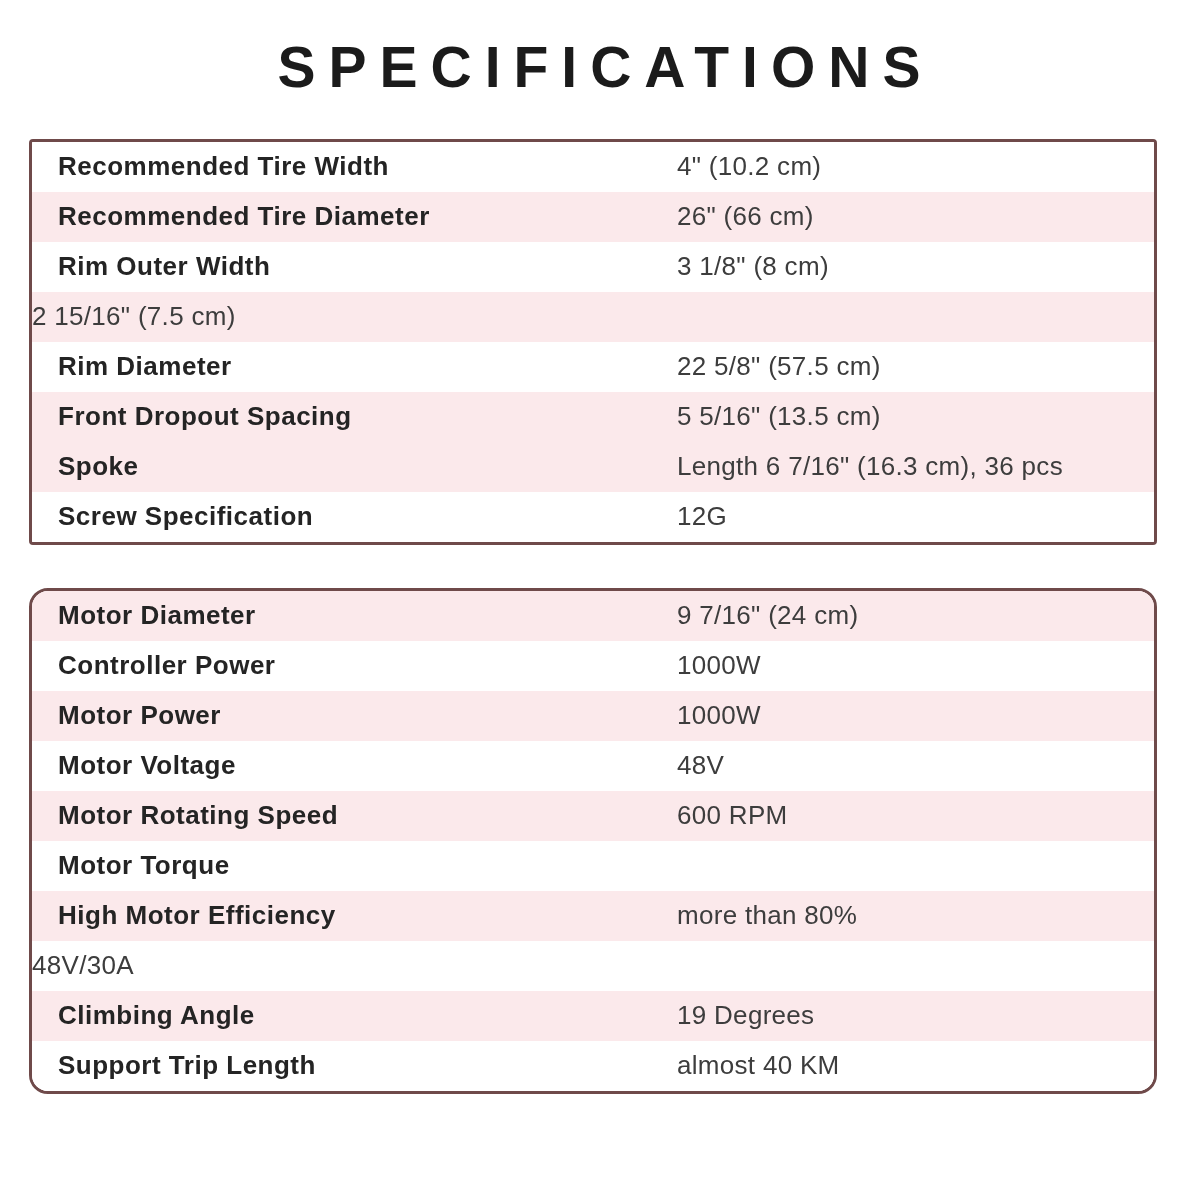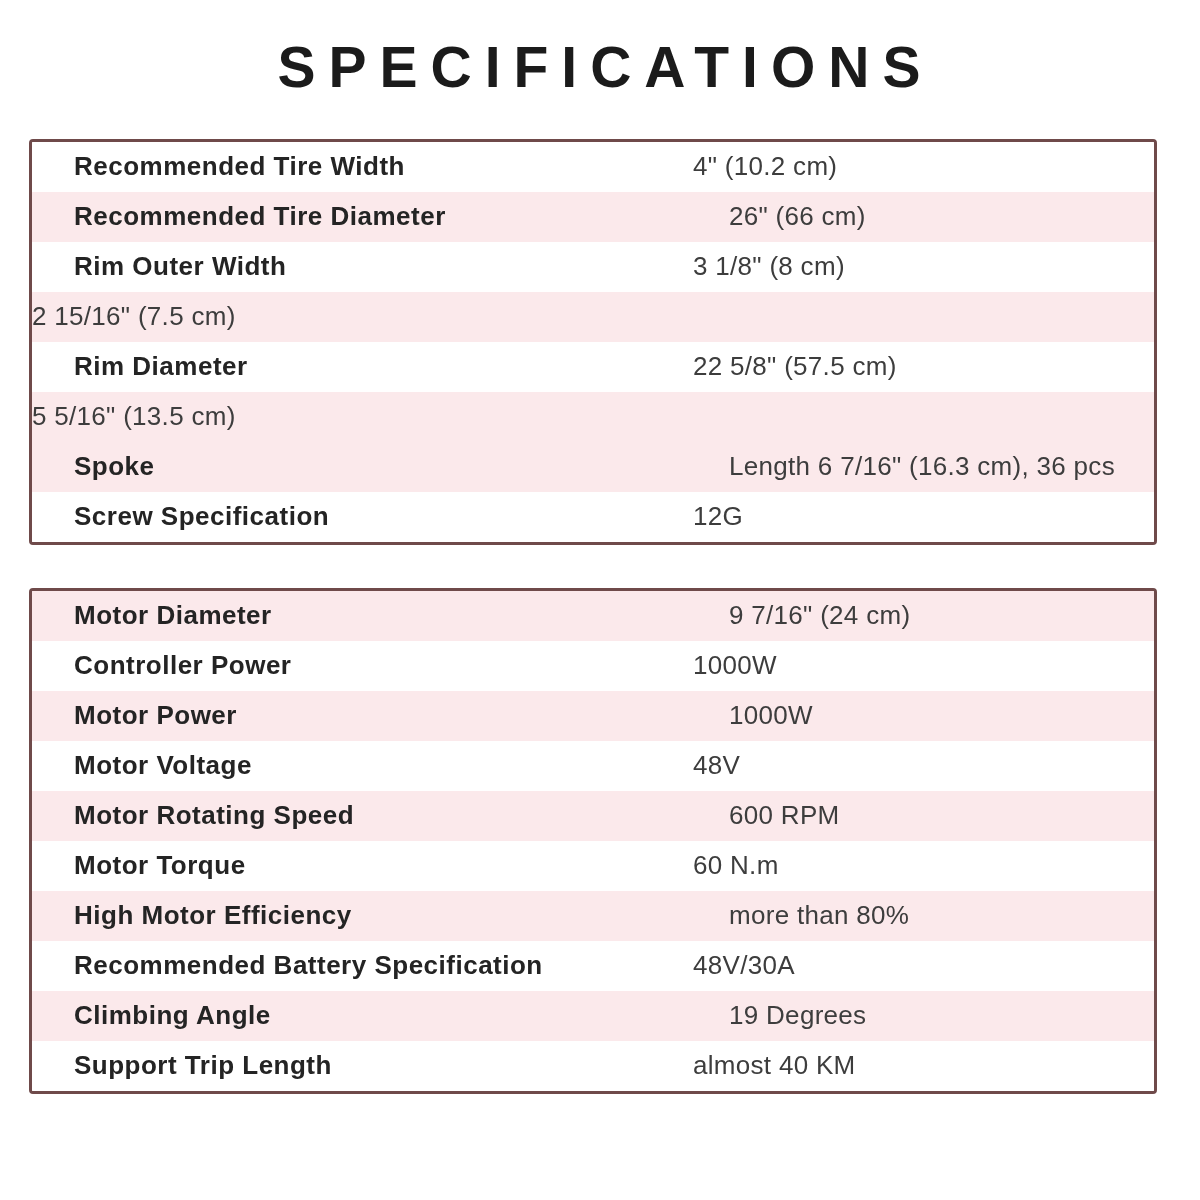--- a/index.html
+++ b/index.html
@@ -29,32 +29,33 @@
     border: 3px solid var(--table-border, #6f4a4a);
     border-radius: 4px;
     overflow: hidden;
     background: var(--row-plain, #ffffff);
   }
   .spec-table.first {
     margin-top: 40px;
   }
   .spec-table.second {
     margin-top: 43px;
+    border-radius: 19px;
   }
   .spec-row {
     display: flex;
     align-items: center;
     height: 50px;
     font-size: 26px;
   }
-  .spec-row.shaded { background: var(--row-shade, #fbe9eb); gap: 36px; }
+  .spec-row.shaded { background: var(--row-shade, #fbe9eb); }
   .spec-row.plain  { background: var(--row-plain, #ffffff); }
   .spec-label {
     width: 619px;
-    padding-left: 42px;
+    padding-left: 26px;
     font-weight: 700;
     letter-spacing: 0.5px;
     white-space: nowrap;
     color: var(--label-text, #242424);
   }
   .spec-value {
     flex: 1;
     letter-spacing: 0.3px;
     white-space: nowrap;
     color: var(--value-text, #3d3d3d);
@@ -79,20 +80,21 @@
       <div class="spec-value">3 1/8" (8 cm)</div>
     </div>
     <div class="spec-row shaded">
       <div class="spec-value">2 15/16" (7.5 cm)</div>
     </div>
     <div class="spec-row plain">
       <div class="spec-label">Rim Diameter</div>
       <div class="spec-value">22 5/8" (57.5 cm)</div>
     </div>
     <div class="spec-row shaded">
+      <div class="spec-label">Front Dropout Spacing</div>
       <div class="spec-value">5 5/16" (13.5 cm)</div>
     </div>
     <div class="spec-row shaded">
       <div class="spec-label">Spoke</div>
       <div class="spec-value">Length 6 7/16" (16.3 cm), 36 pcs</div>
     </div>
     <div class="spec-row plain">
       <div class="spec-label">Screw Specification</div>
       <div class="spec-value">12G</div>
     </div>
@@ -114,28 +116,26 @@
     <div class="spec-row plain">
       <div class="spec-label">Motor Voltage</div>
       <div class="spec-value">48V</div>
     </div>
     <div class="spec-row shaded">
       <div class="spec-label">Motor Rotating Speed</div>
       <div class="spec-value">600 RPM</div>
     </div>
     <div class="spec-row plain">
       <div class="spec-label">Motor Torque</div>
-      <div class="spec-value">60 N.m</div>
     </div>
     <div class="spec-row shaded">
       <div class="spec-label">High Motor Efficiency</div>
       <div class="spec-value">more than 80%</div>
     </div>
     <div class="spec-row plain">
-      <div class="spec-label">Recommended Battery Specification</div>
       <div class="spec-value">48V/30A</div>
     </div>
     <div class="spec-row shaded">
       <div class="spec-label">Climbing Angle</div>
       <div class="spec-value">19 Degrees</div>
     </div>
     <div class="spec-row plain">
       <div class="spec-label">Support Trip Length</div>
       <div class="spec-value">almost 40 KM</div>
     </div>

